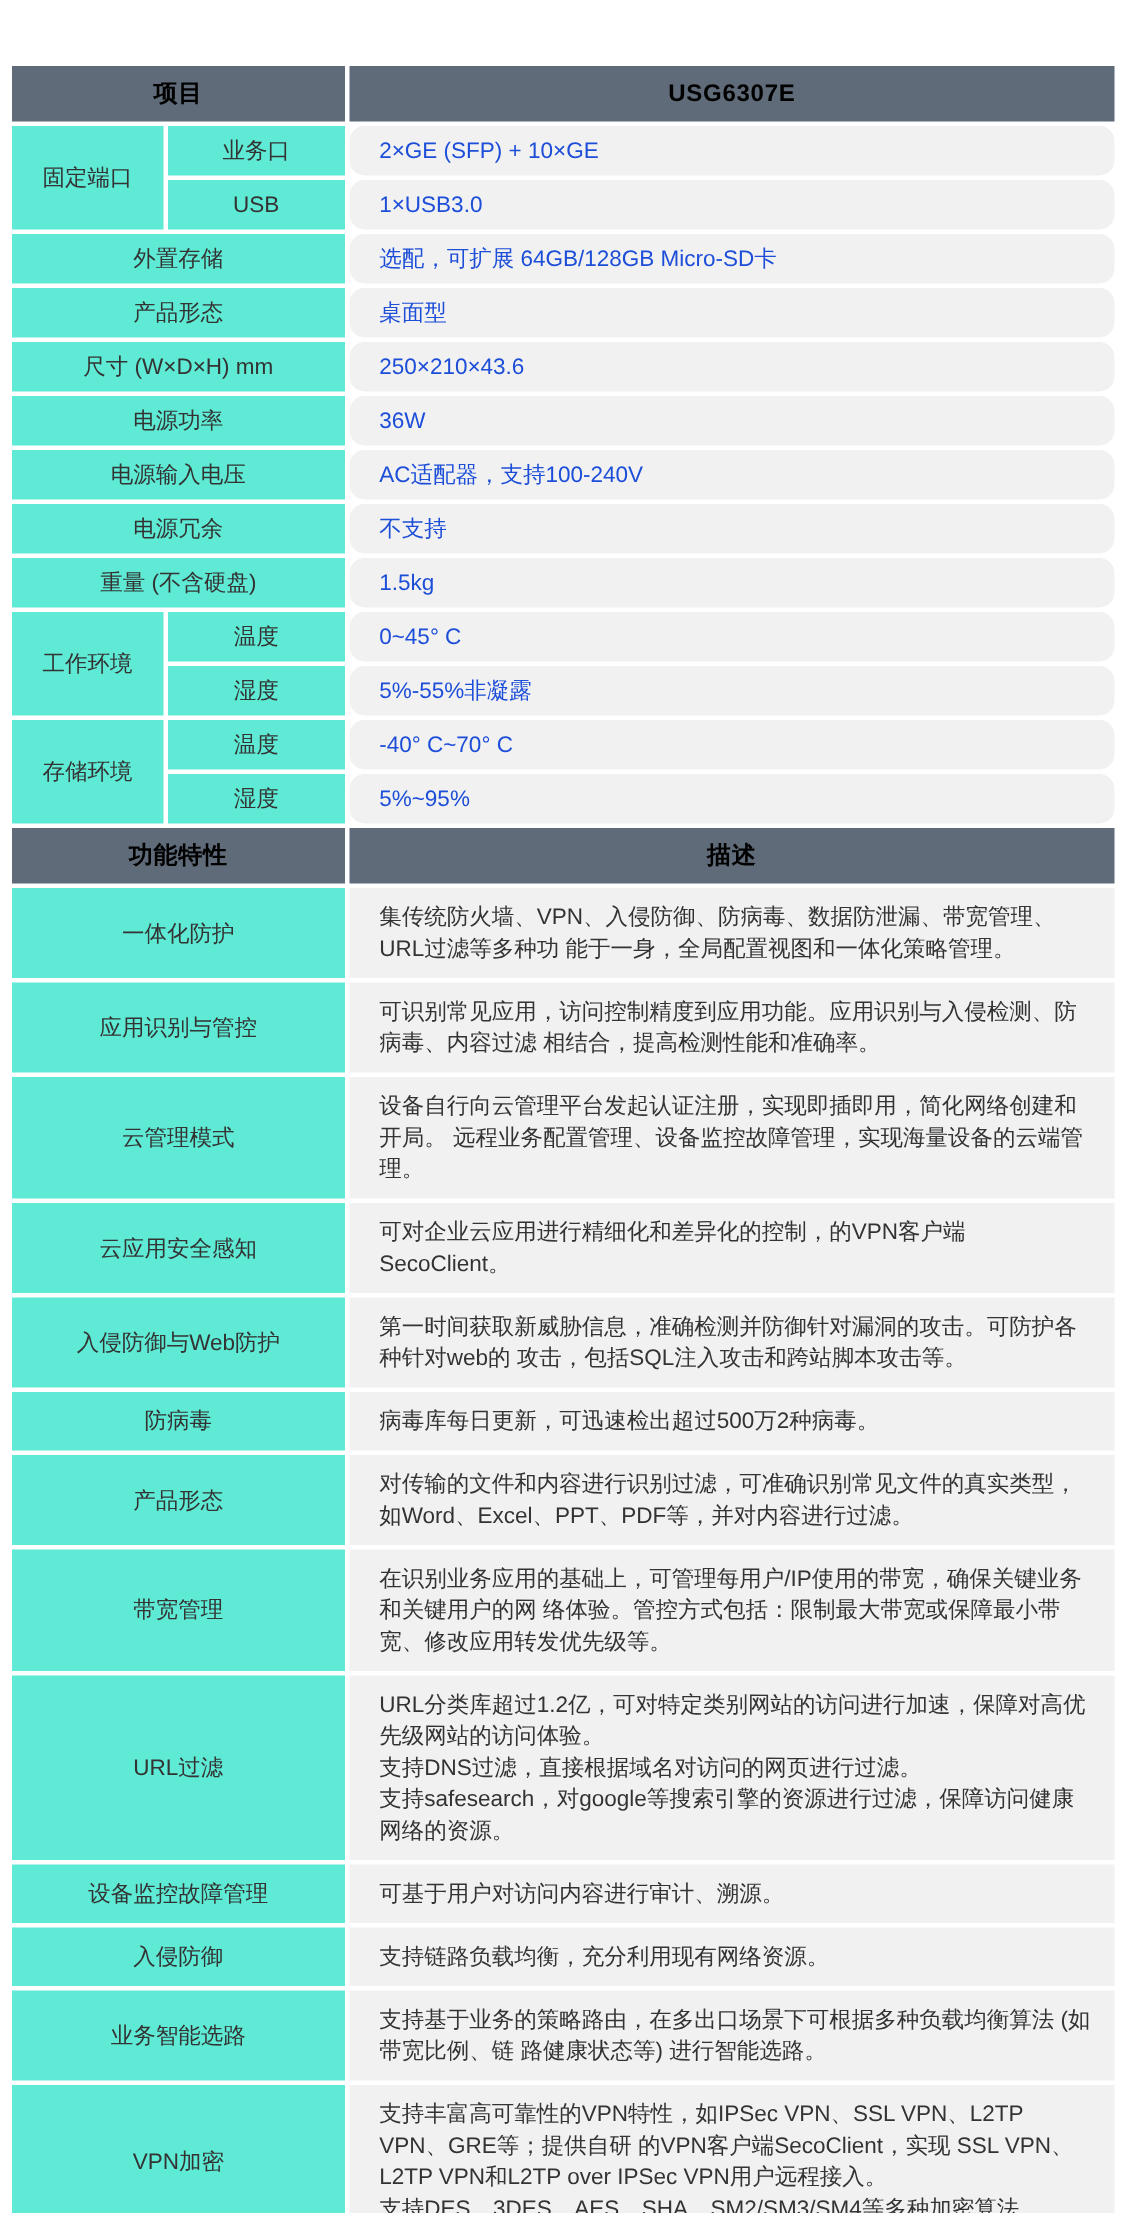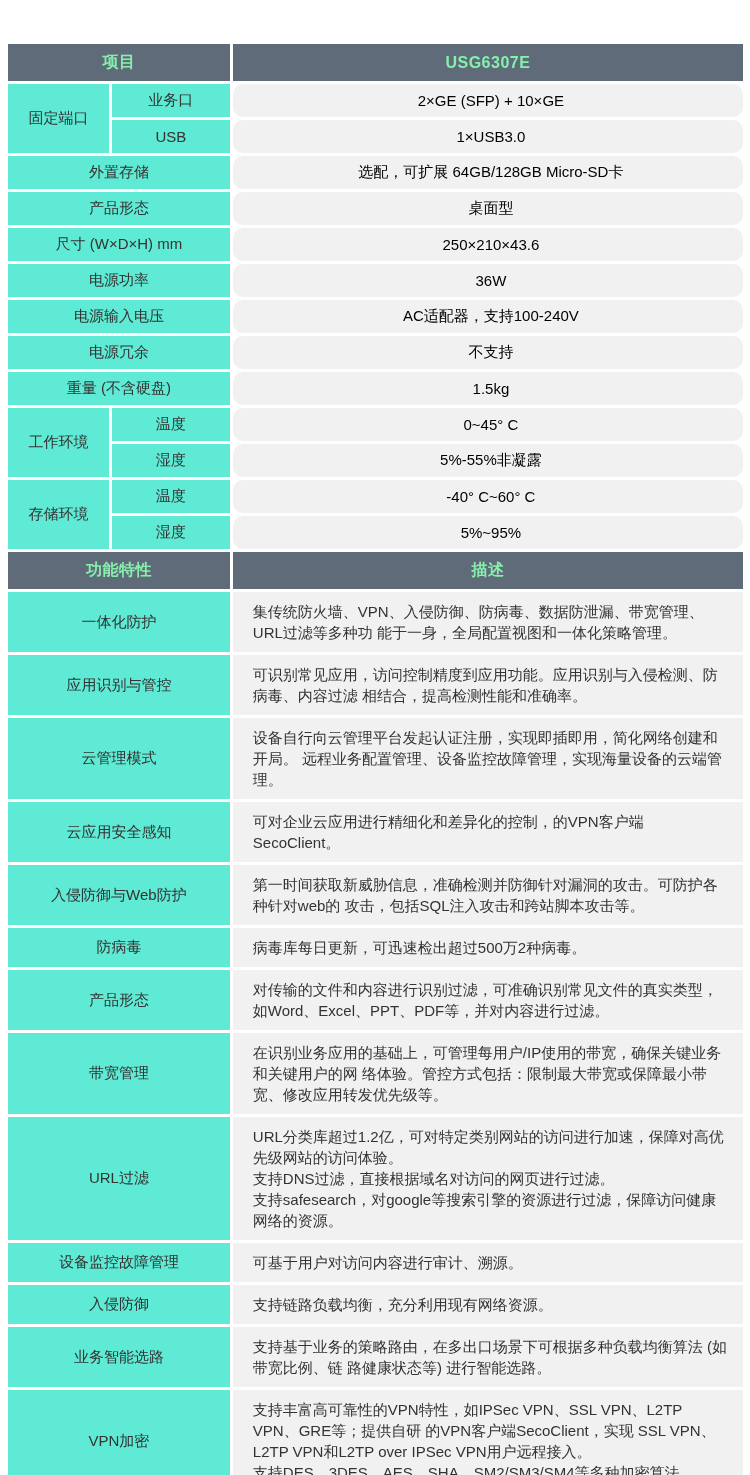--- a/index.html
+++ b/index.html
@@ -21,43 +21,43 @@
     border-collapse: separate;
     border-spacing: 3px;
     table-layout: fixed;
     width: 741px;
   }
   col.c1 { width: 100px; }
   col.c2 { width: 117px; }
   col.c3 { width: 506px; }
   th.hdr {
     background: #5f6b79;
-    color: #86efac;
+    color: #000000;
     font-size: 16px;
     font-weight: bold;
     text-align: center;
     height: 35px;
     letter-spacing: 0.5px;
   }
   td.lbl {
     background: #5eead4;
     text-align: center;
     vertical-align: middle;
     font-size: 15px;
     height: 29px;
     color: #333333;
     padding: 2px 4px;
   }
   td.val {
     background: #f1f1f2;
-    text-align: center;
+    text-align: left;
     vertical-align: middle;
     font-size: 15px;
     height: 29px;
-    color: #000000;
+    color: #1d4ed8;
     padding: 2px 14px 2px 20px;
     border-radius: 10px;
   }
   td.desc {
     background: #f1f1f2;
     text-align: left;
     vertical-align: middle;
     font-size: 15px;
     line-height: 21px;
     color: #333333;
@@ -128,21 +128,21 @@
       <td class="val">0~45° C</td>
     </tr>
     <tr>
       <td class="lbl">湿度</td>
       <td class="val">5%-55%非凝露</td>
     </tr>
 
     <tr>
       <td class="lbl" rowspan="2">存储环境</td>
       <td class="lbl">温度</td>
-      <td class="val">-40° C~60° C</td>
+      <td class="val">-40° C~70° C</td>
     </tr>
     <tr>
       <td class="lbl">湿度</td>
       <td class="val">5%~95%</td>
     </tr>
 
     <tr>
       <th class="hdr" colspan="2">功能特性</th>
       <th class="hdr">描述</th>
     </tr>

